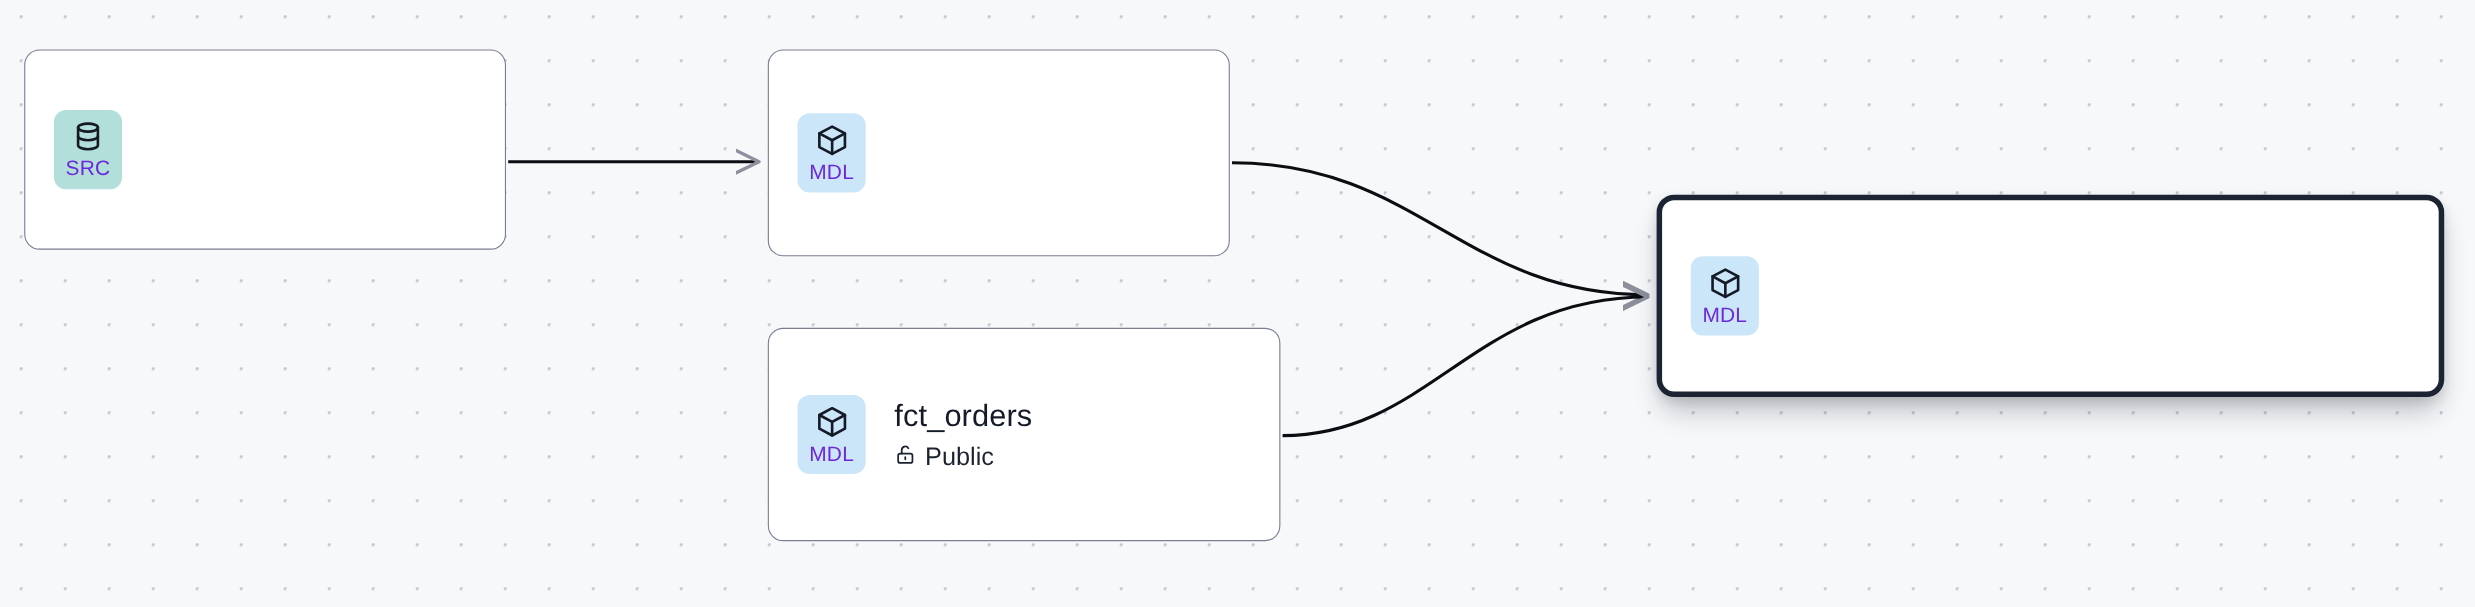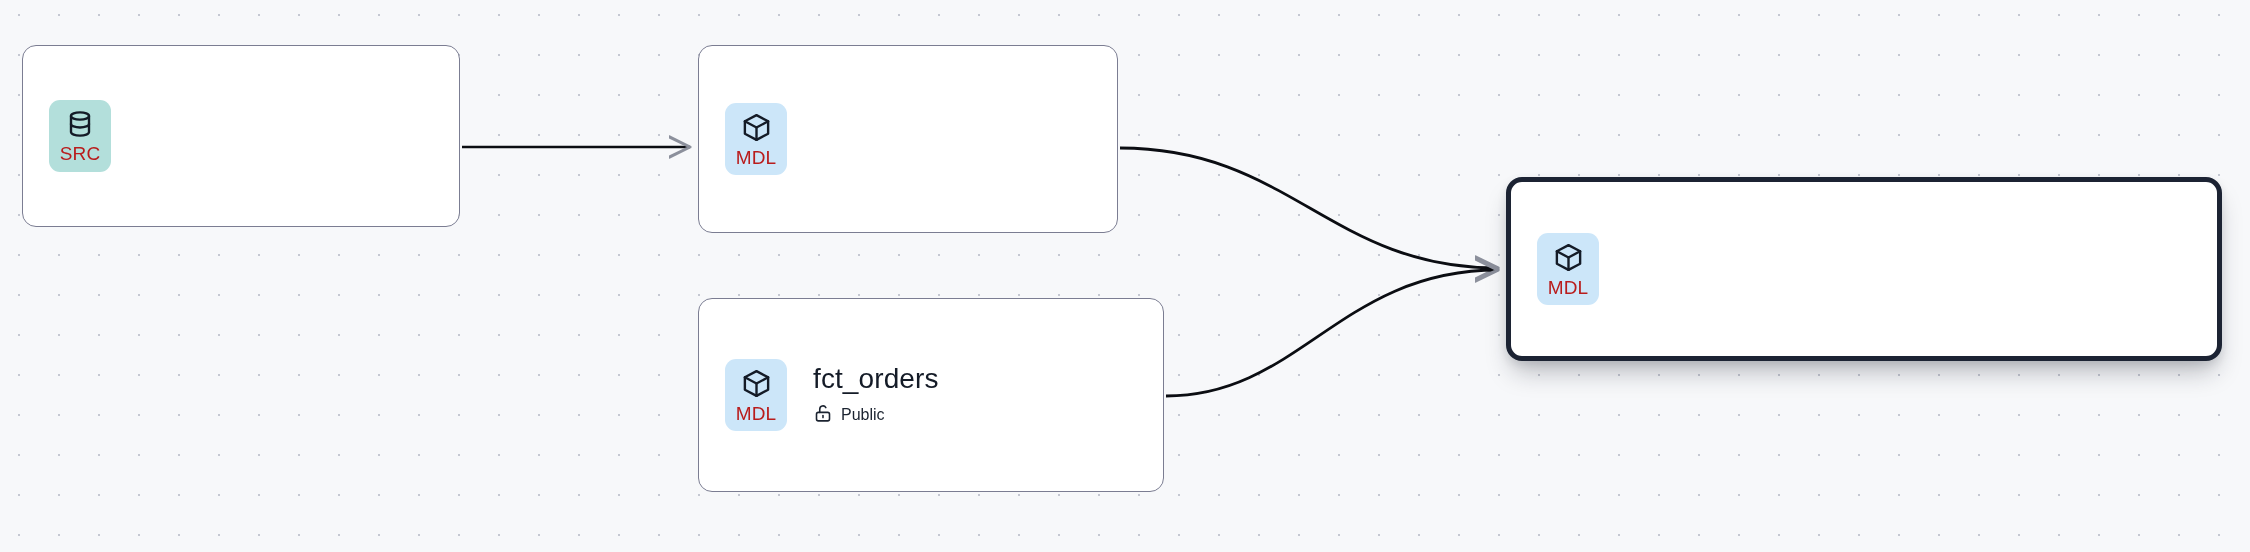--- a/index.html
+++ b/index.html
@@ -60,21 +60,21 @@
     justify-content: center;
     gap: 1px;
   }
   .badge.src { background: #b3dfdb; }
   .badge.mdl { background: #cce6f9; }
   .badge svg { display: block; }
   .badge-label {
     font-size: 19px;
     line-height: 1;
     letter-spacing: 0.2px;
-    color: #b91c1c;
+    color: #6d28d9;
     margin-top: 4px;
     font-family: "Liberation Sans", sans-serif;
   }
 
   
   .node-body {
     margin-left: 26px;
     display: flex;
     flex-direction: column;
     justify-content: center;
@@ -87,21 +87,21 @@
     white-space: nowrap;
     letter-spacing: 0.1px;
   }
   .node-meta {
     display: flex;
     align-items: center;
     gap: 8px;
     margin-top: 8px;
   }
   .node-meta-text {
-    font-size: 16px;
+    font-size: 23px;
     line-height: 1;
     color: #1b2330;
     white-space: nowrap;
   }
   .meta-icon { display: block; flex: 0 0 auto; }
 
   
   #node-stripe-payment     { left: 22px;   top: 45px;  width: 438px; height: 182px; }
   #node-stg-payments       { left: 698px;  top: 45px;  width: 420px; height: 188px; }
   #node-fct-orders         { left: 698px;  top: 298px; width: 466px; height: 194px; }

